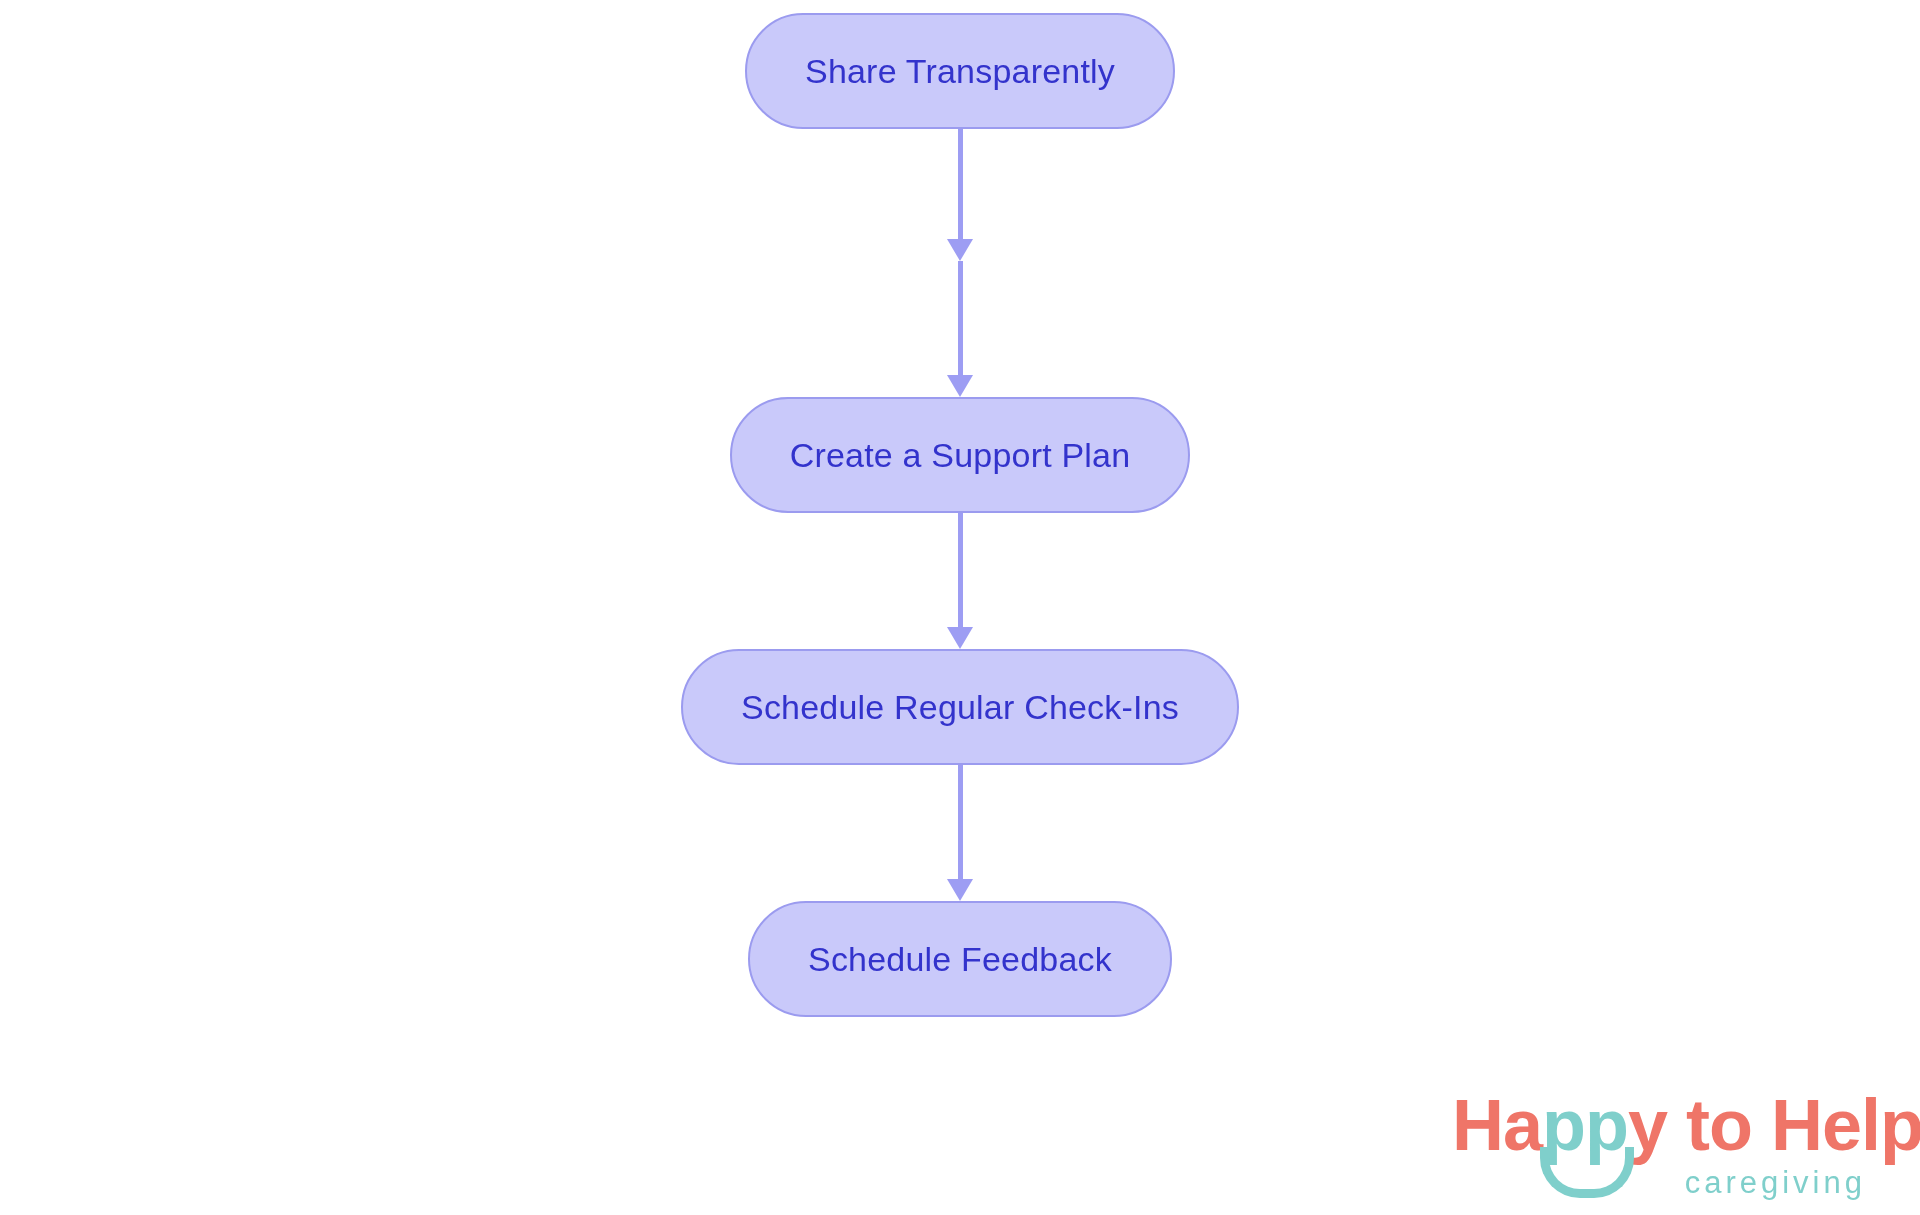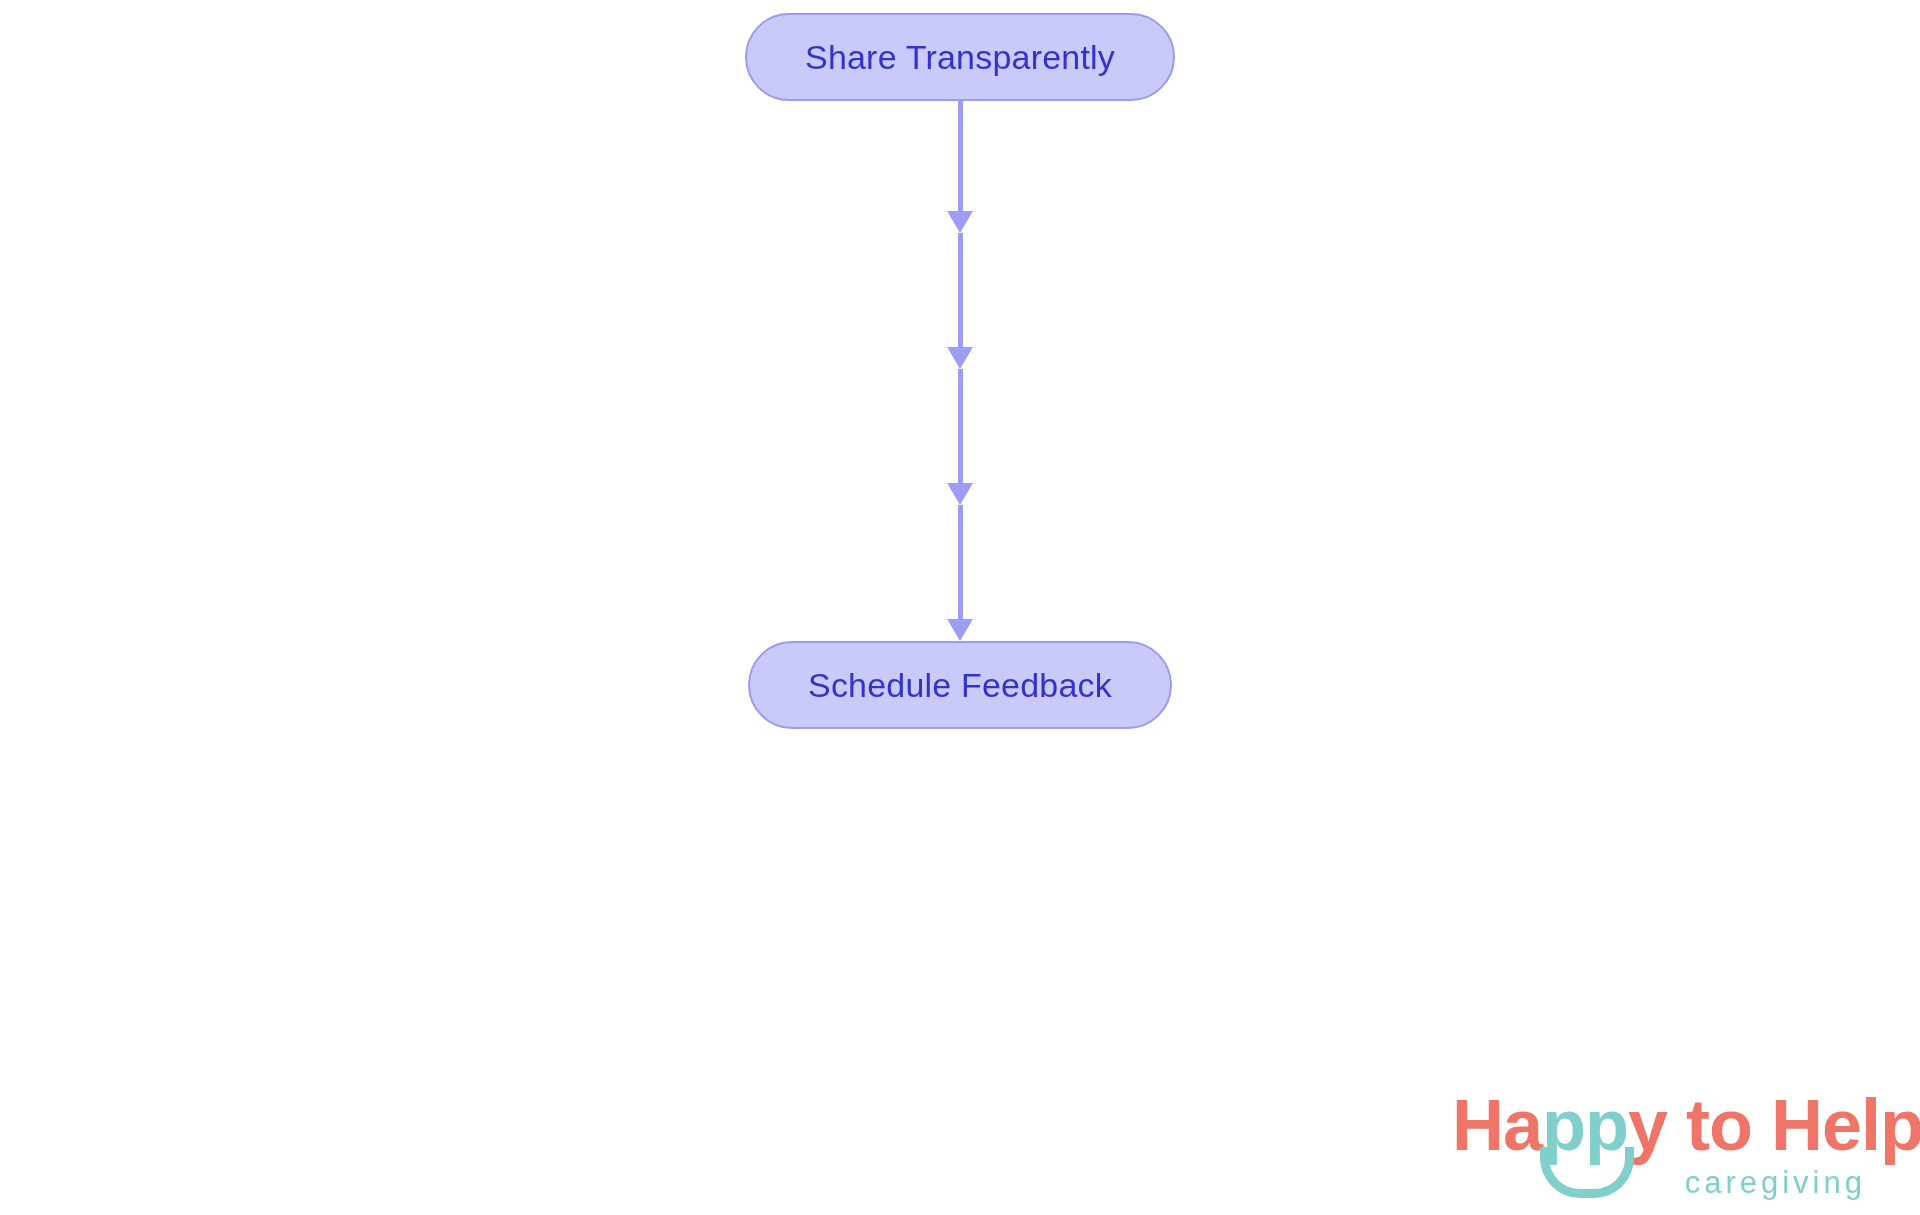--- a/index.html
+++ b/index.html
@@ -40,21 +40,21 @@
     border: 2px solid #9b9bef;
     border-radius: 999px;
     color: #3333cc;
     font-size: 34px;
     font-weight: 400;
     line-height: 1;
     letter-spacing: .2px;
     display: flex;
     align-items: center;
     justify-content: center;
-    height: 88px;
+    height: 116px;
     padding: 0 58px;
     white-space: nowrap;
   }
 
   .connector {
     width: 8px;
     position: relative;
     display: flex;
     flex-direction: column;
     align-items: center;
@@ -131,26 +131,32 @@
       <div class="line"></div>
       <div class="head"></div>
     </div>
 
 
     <div class="connector c2">
       <div class="line"></div>
       <div class="head"></div>
     </div>
 
+    <div class="node">
+      <span>Create a Support Plan</span>
+    </div>
 
     <div class="connector c3">
       <div class="line"></div>
       <div class="head"></div>
     </div>
 
+    <div class="node">
+      <span>Schedule Regular Check-Ins</span>
+    </div>
 
     <div class="connector c4">
       <div class="line"></div>
       <div class="head"></div>
     </div>
 
     <div class="node">
       <span>Schedule Feedback</span>
     </div>
 

